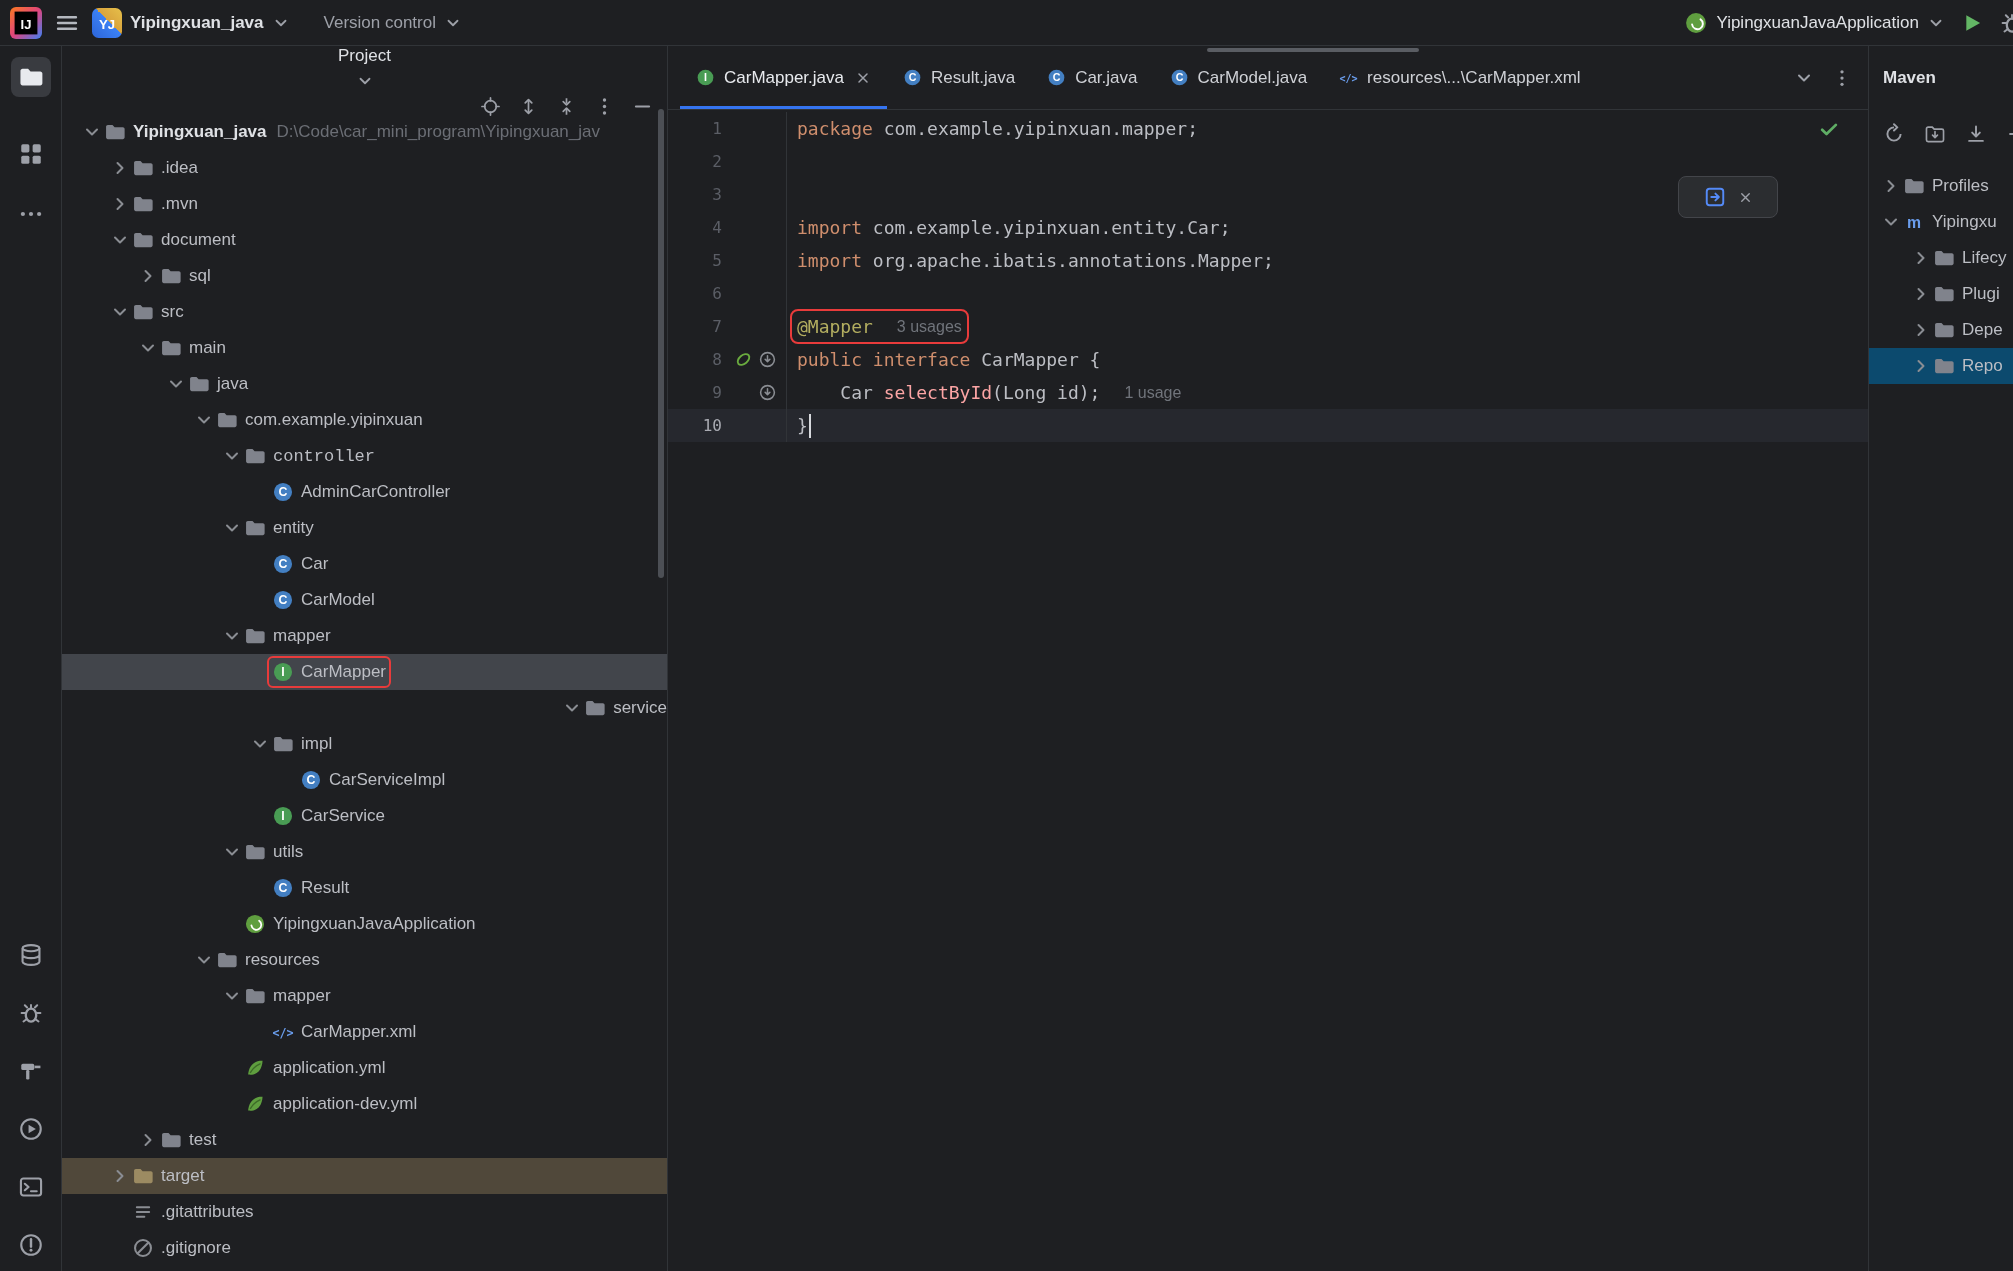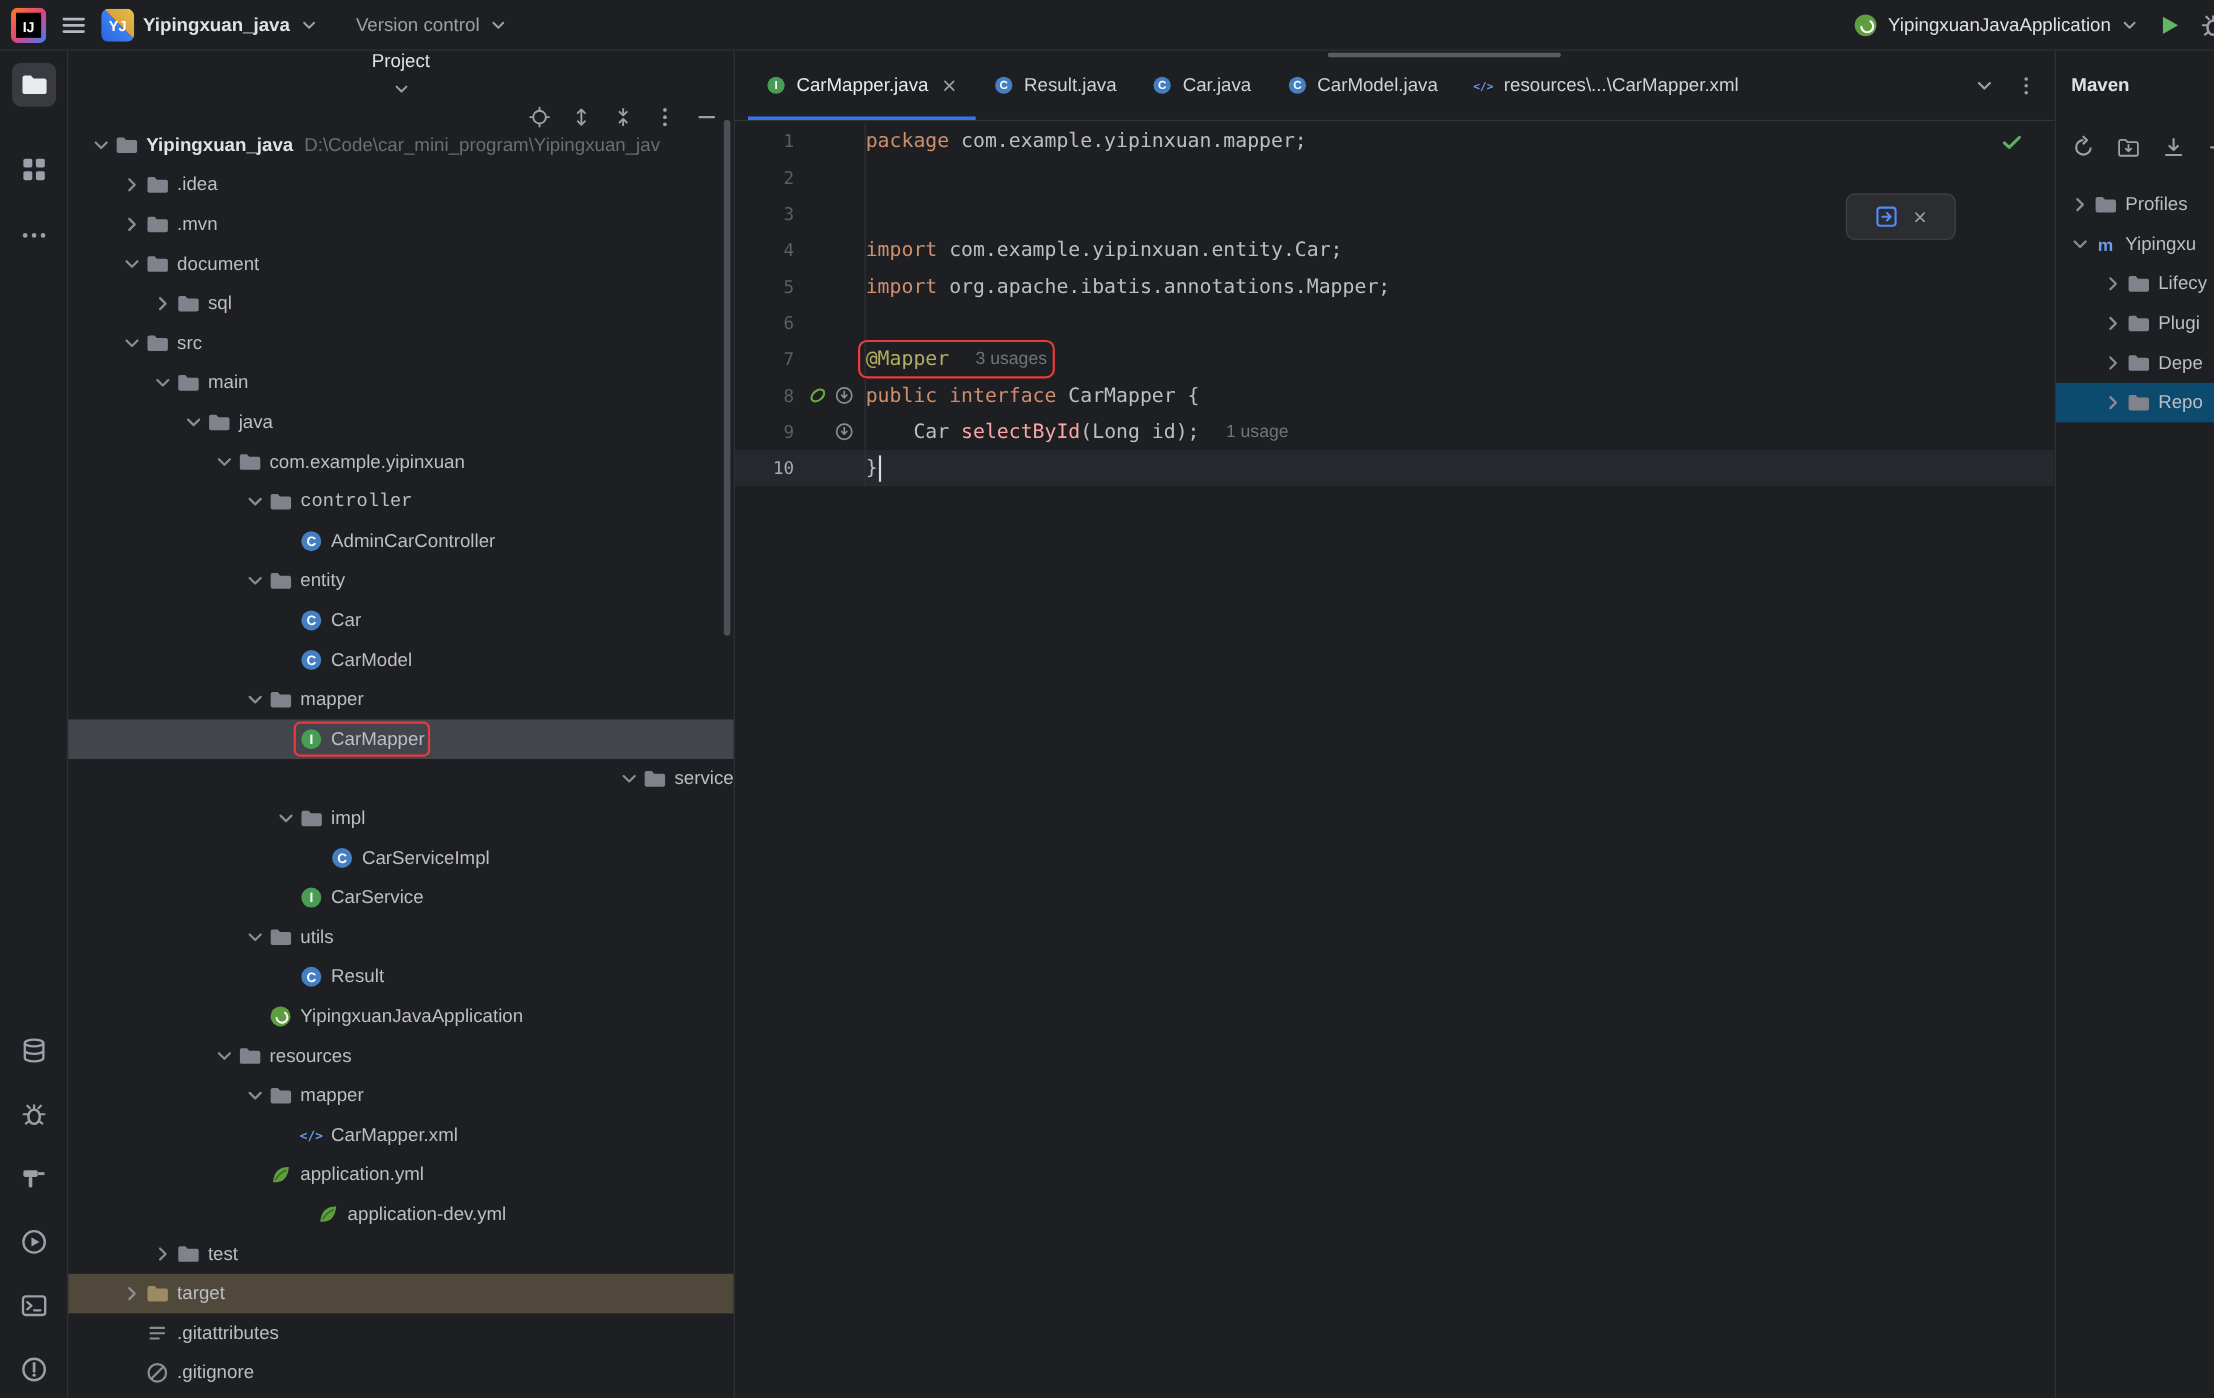--- a/index.html
+++ b/index.html
@@ -69,21 +69,21 @@
   .tab-act{width:20px;height:20px;}
   .editor-body{flex:1;position:relative;padding-top:2px;overflow:hidden;}
   .code-line{height:33px;display:flex;align-items:stretch;}
   .code-line.current{background:#26282e;}
   .ln{width:54px;flex:none;display:flex;align-items:center;justify-content:flex-end;
     color:#5b5e66;font-family:"DejaVu Sans Mono",monospace;font-size:16px;}
   .code-line.current .ln{color:#a9abb2;}
   .gicons{width:64px;flex:none;display:flex;align-items:center;gap:5px;padding-left:12px;}
   .gicon{width:19px;height:19px;}
   .gicon.spacer{visibility:hidden;}
-  .ctext{flex:1;border-left:1px solid #313438;display:flex;align-items:center;
+  .ctext{flex:1;border-left:1px solid #313438;display:flex;align-items:center;padding-left:10px;
     font-family:"DejaVu Sans Mono",monospace;font-size:18px;white-space:pre;color:#bcbec4;}
   .ctext .red-box{outline-offset:5px;display:inline-flex;align-items:center;}
   .tk-keyword{color:#cf8e6d;}
   .tk-plain{color:#bcbec4;}
   .tk-annotation{color:#b3ae60;}
   .tk-method{color:#fca5a5;}
   .hint{color:#70747b;font-family:"Liberation Sans",sans-serif;font-size:16px;margin-left:24px;}
   .caret{width:2px;height:24px;background:#d7d9dd;margin-left:1px;}
   .float-widget{position:absolute;left:1010px;top:66px;width:100px;height:42px;background:#2b2d30;
     border:1px solid #43454a;border-radius:8px;display:flex;align-items:center;justify-content:center;gap:12px;}
@@ -680,21 +680,21 @@
             <span class="trow-content">
               <span class="ticon icn">
                 <svg viewBox="0 0 16 16" xmlns="http://www.w3.org/2000/svg">
                   <path d="M13.5 2.8C8 2.6 3.6 5.4 3 12.8c6 .8 10-2.6 10.5-10z" fill="#5f9e3f"></path>
                   <path d="M4.5 11.5C6.5 8 9 6 12 4.8" stroke="#3c6b28" fill="none" stroke-width="1"></path>
                 </svg>
               </span>
               <span class="tlabel">application.yml</span>
             </span>
           </div>
-          <div class="tree-row" style="padding-left: 158px; gap: 43px;">
+          <div class="tree-row" style="padding-left: 158px;">
             <span class="chev icn"></span>
             <span class="trow-content">
               <span class="ticon icn">
                 <svg viewBox="0 0 16 16" xmlns="http://www.w3.org/2000/svg">
                   <path d="M13.5 2.8C8 2.6 3.6 5.4 3 12.8c6 .8 10-2.6 10.5-10z" fill="#5f9e3f"></path>
                   <path d="M4.5 11.5C6.5 8 9 6 12 4.8" stroke="#3c6b28" fill="none" stroke-width="1"></path>
                 </svg>
               </span>
               <span class="tlabel">application-dev.yml</span>
             </span>

